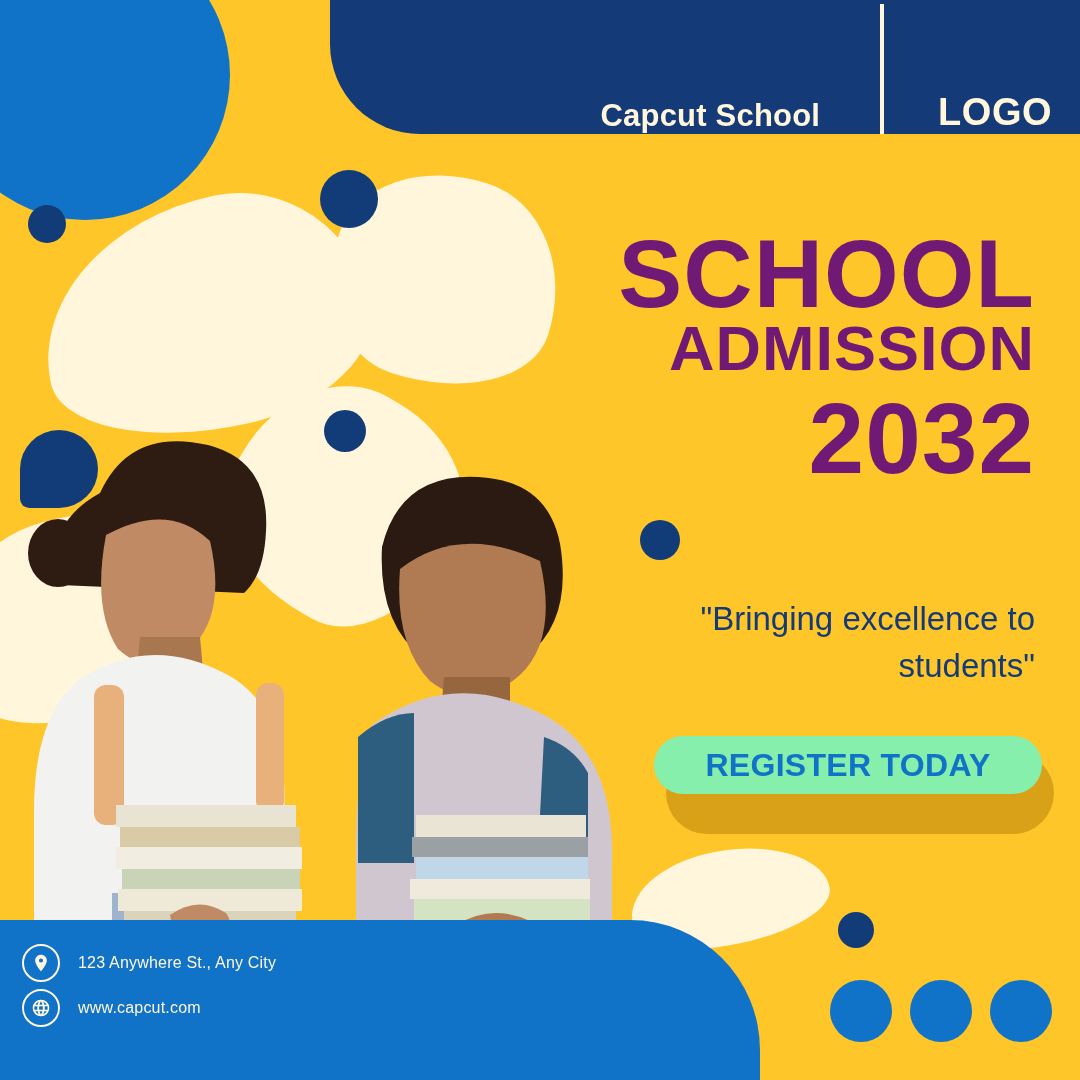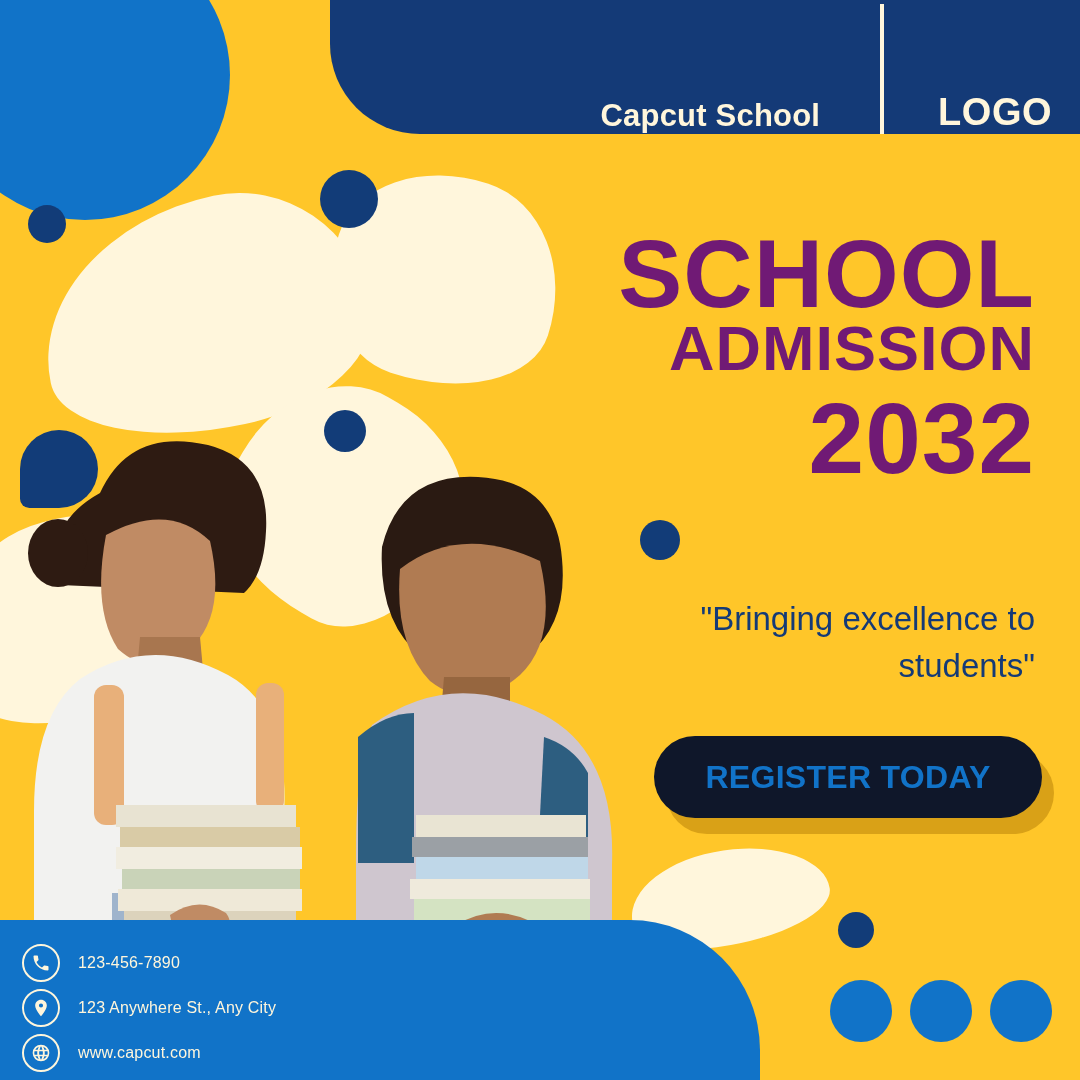--- a/index.html
+++ b/index.html
@@ -97,21 +97,21 @@
     font-size: 33px; line-height: 1.42; font-weight: 500;
   }
 
   
   .cta-shadow {
     position: absolute; left: 666px; top: 752px;
     width: 388px; height: 82px; background: #D9A117; border-radius: 41px;
   }
   .cta {
     position: absolute; left: 654px; top: 736px;
-    width: 388px; height: 82px; background: #0f172a; border-radius: 41px;
+    width: 388px; height: 58px; background: #86efac; border-radius: 41px;
     display: flex; align-items: center; justify-content: center;
     color: #1173C8; font-size: 32px; font-weight: bold; letter-spacing: .3px;
     cursor: pointer;
   }
 
   
   .photo {
     position: absolute; left: 20px; bottom: 155px; width: 620px; height: 640px;
   }
 
@@ -212,28 +212,20 @@
     <div class="l2">ADMISSION</div>
     <div class="l3">2032</div>
   </div>
 
   <div class="tagline">"Bringing excellence to students"</div>
 
   <div class="cta-shadow"></div>
   <div class="cta">REGISTER TODAY</div>
 
   <div class="footer">
-    <div class="contact-row">
-      <span class="contact-icon">
-        <svg viewBox="0 0 24 24">
-            <path d="M6.6 10.8c1.4 2.8 3.8 5.1 6.6 6.6l2.2-2.2c.3-.3.7-.4 1-.2 1.2.4 2.4.6 3.6.6.6 0 1 .4 1 1V20c0 .6-.4 1-1 1C10.6 21 3 13.4 3 4c0-.6.4-1 1-1h3.4c.6 0 1 .4 1 1 0 1.3.2 2.5.6 3.6.1.4 0 .8-.2 1l-2.2 2.2z"></path>
-          </svg>
-      </span>
-      <span class="contact-text">123-456-7890</span>
-    </div>
     <div class="contact-row">
       <span class="contact-icon">
         <svg viewBox="0 0 24 24">
             <path d="M12 2C8.1 2 5 5.1 5 9c0 5.2 7 13 7 13s7-7.8 7-13c0-3.9-3.1-7-7-7zm0 9.5A2.5 2.5 0 1 1 12 6.5a2.5 2.5 0 0 1 0 5z"></path>
           </svg>
       </span>
       <span class="contact-text">123 Anywhere St., Any City</span>
     </div>
     <div class="contact-row">
       <span class="contact-icon">

